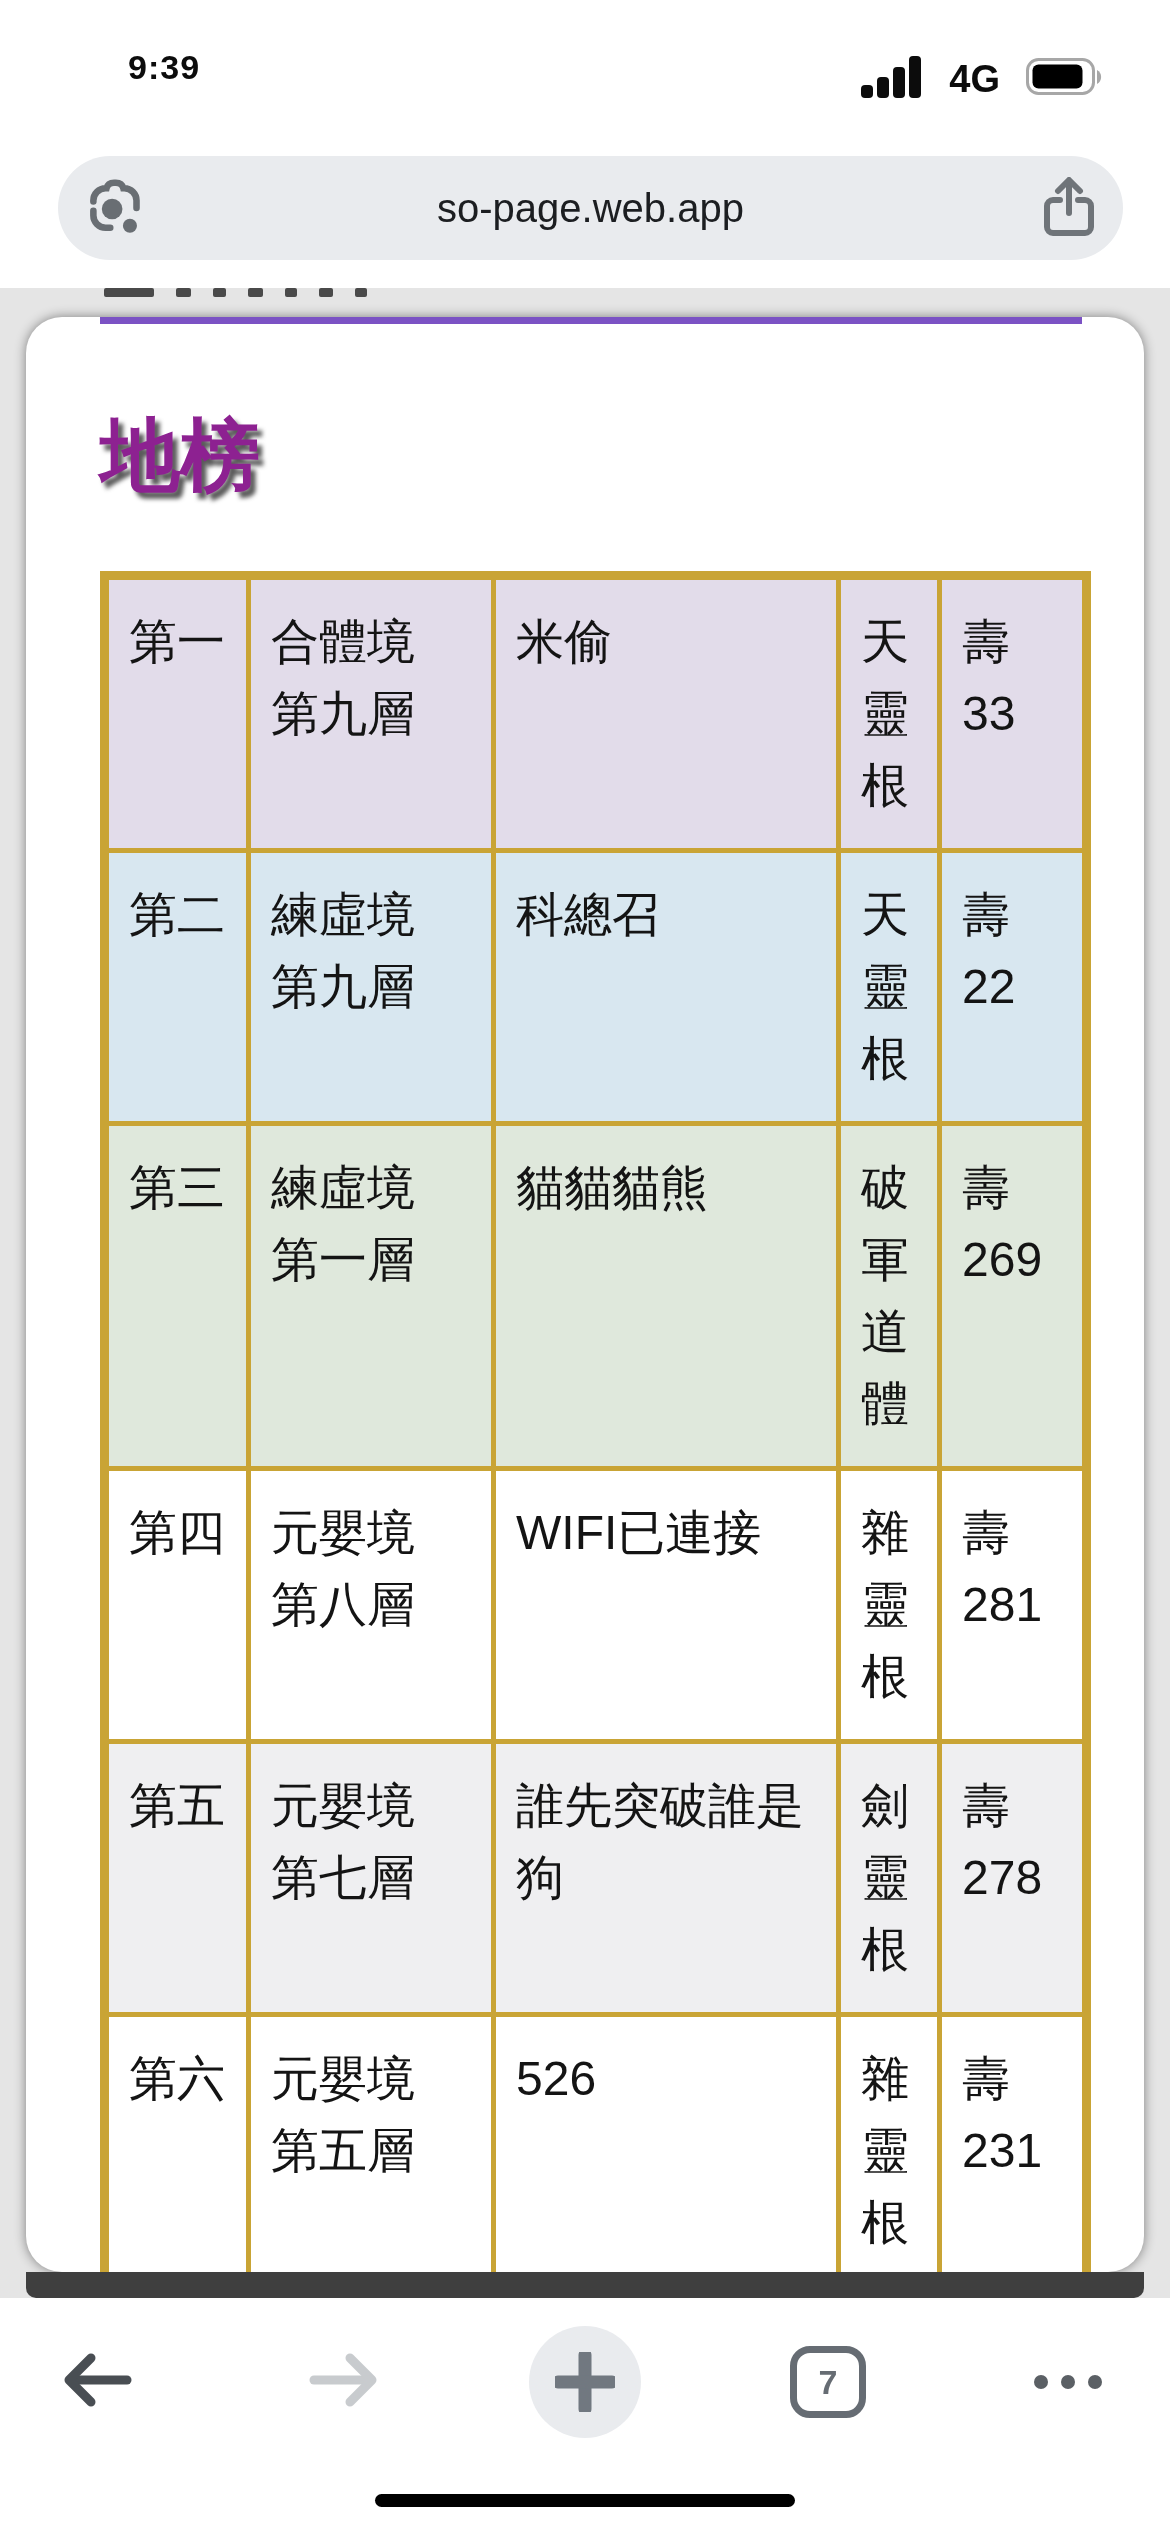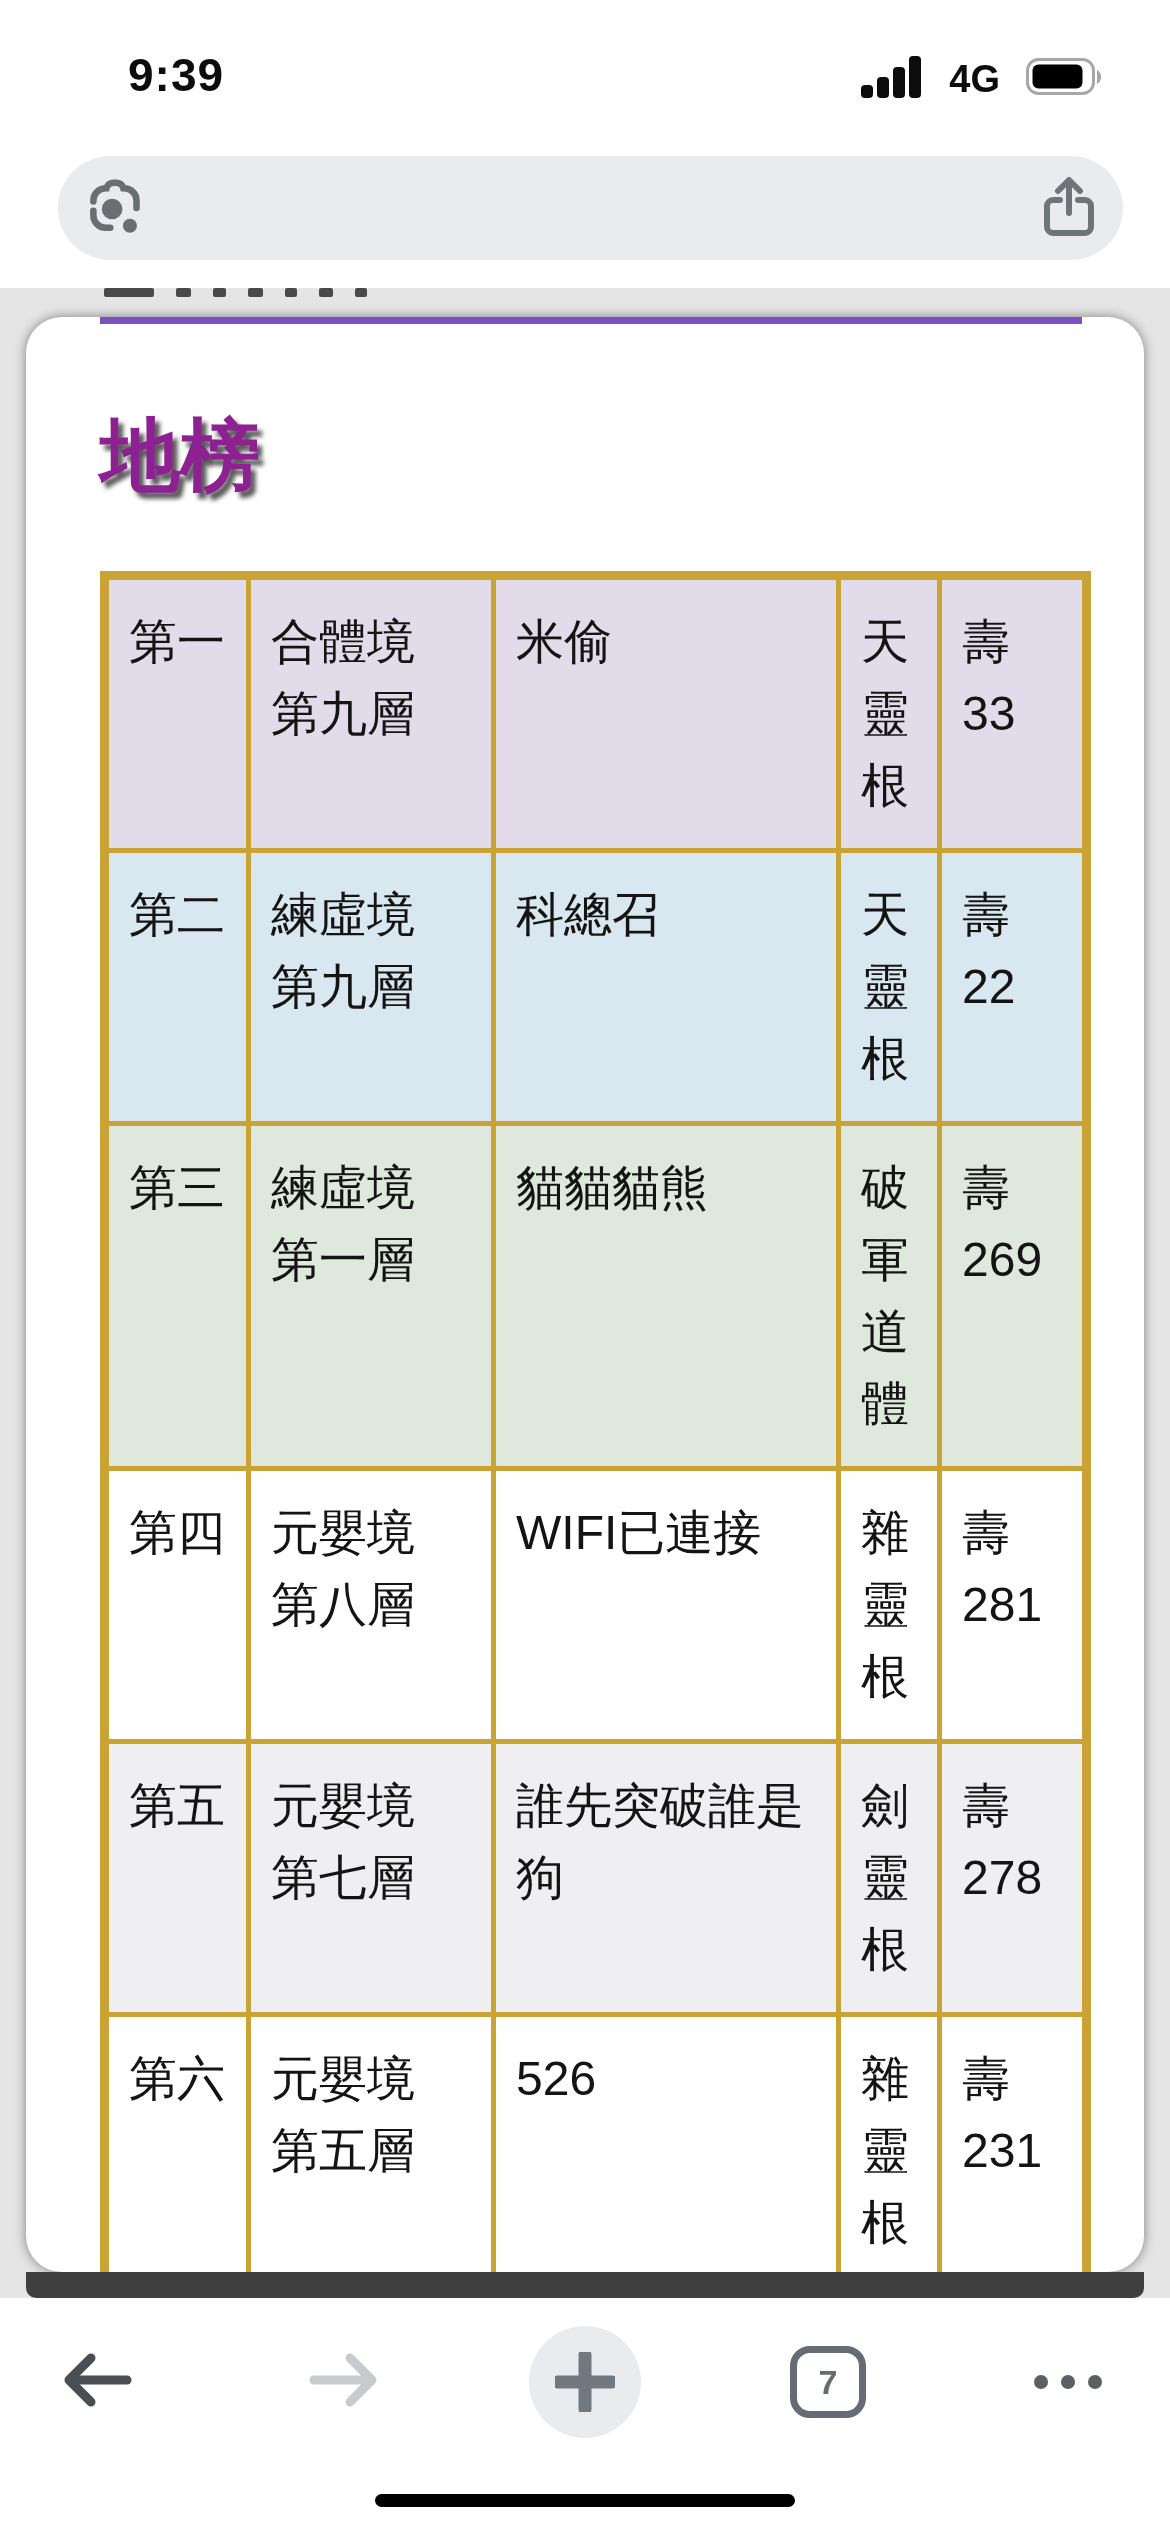--- a/index.html
+++ b/index.html
@@ -2,21 +2,21 @@
 <html><head>
 <meta charset="utf-8">
 <style>
   * { margin:0; padding:0; box-sizing:border-box; }
   html,body { width:1170px; height:2532px; overflow:hidden; background:#fff;
     font-family:"Liberation Sans", sans-serif; }
   .screen { position:relative; width:1170px; height:2532px; background:#fff; }
 
   
   .status-bar { position:absolute; top:0; left:0; width:100%; height:130px; background:#fff; }
-  .time { position:absolute; left:128px; top:48px; font-size:46px; font-weight:700; color:#0c0c0c; letter-spacing:1px;text-align:right; }
+  .time { position:absolute; left:128px; top:48px; font-size:34px; font-weight:700; color:#0c0c0c; letter-spacing:1px;text-align:right; }
   .status-right { position:absolute; right:64px; top:56px; display:flex; align-items:center; gap:26px; }
   .net-label { font-size:38px; font-weight:600; color:#0c0c0c; }
 
   
   .omnibox-row { position:absolute; top:130px; left:0; width:100%; height:130px; background:#fff; }
   .omnibox { position:absolute; left:58px; right:47px; top:26px; height:104px; background:#e9ebee; border-radius:52px; }
   .lens-btn { position:absolute; left:26px; top:50%; transform:translateY(-50%); width:60px; height:60px; color:#696e73; }
   .share-btn { position:absolute; right:26px; top:50%; transform:translateY(-50%); width:56px; height:62px; color:#6f7479; }
   .url-text { position:absolute; left:0; right:0; top:50%; transform:translateY(-50%); text-align:center;
     font-size:40px; font-weight:500; color:#1c1e21; }
@@ -95,20 +95,21 @@
   <div class="omnibox-row">
     <div class="omnibox">
       <span class="lens-btn">
         <svg width="60" height="60" viewBox="0 0 64 64" fill="none" stroke="currentColor" stroke-width="7" stroke-linecap="round">
           <path d="M28 53 h-5 a13 13 0 0 1 -13 -13 v-5"></path>
           <path d="M10 25 v-1 a13 13 0 0 1 13 -13 h1 c1 -4 4 -6 8 -6 h2 c4 0 7 2 8 6 h1 a13 13 0 0 1 13 13 v8"></path>
           <circle cx="30" cy="33" r="11" fill="currentColor" stroke="none"></circle>
           <circle cx="49" cy="51" r="7.5" fill="currentColor" stroke="none"></circle>
         </svg>
       </span>
+      <span class="url-text">so-page.web.app</span>
       <span class="share-btn">
         <svg width="56" height="62" viewBox="0 0 56 62" fill="none" stroke="currentColor" stroke-width="6" stroke-linecap="round" stroke-linejoin="round">
           <path d="M19 23 h-7 a6 6 0 0 0 -6 6 v21 a6 6 0 0 0 6 6 h32 a6 6 0 0 0 6 -6 V29 a6 6 0 0 0 -6 -6 h-7"></path>
           <path d="M28 36 V5"></path>
           <path d="M17 14 L28 3 L39 14"></path>
         </svg>
       </span>
     </div>
   </div>
 

